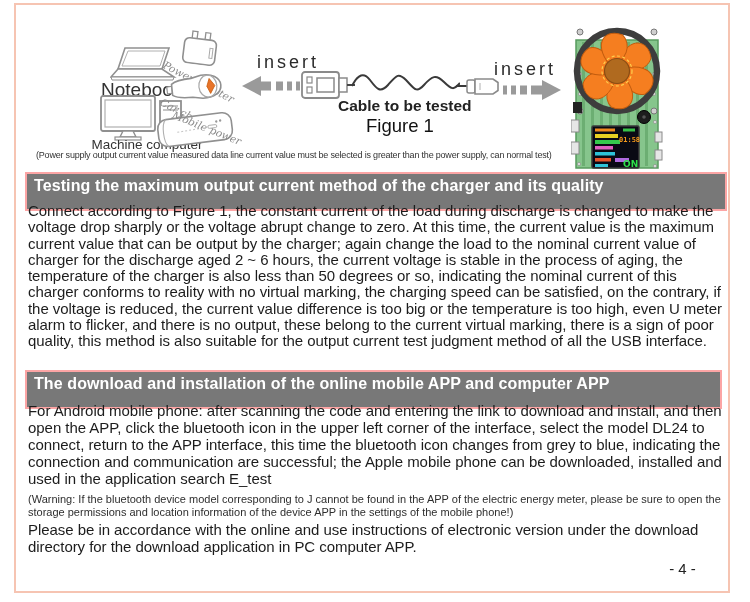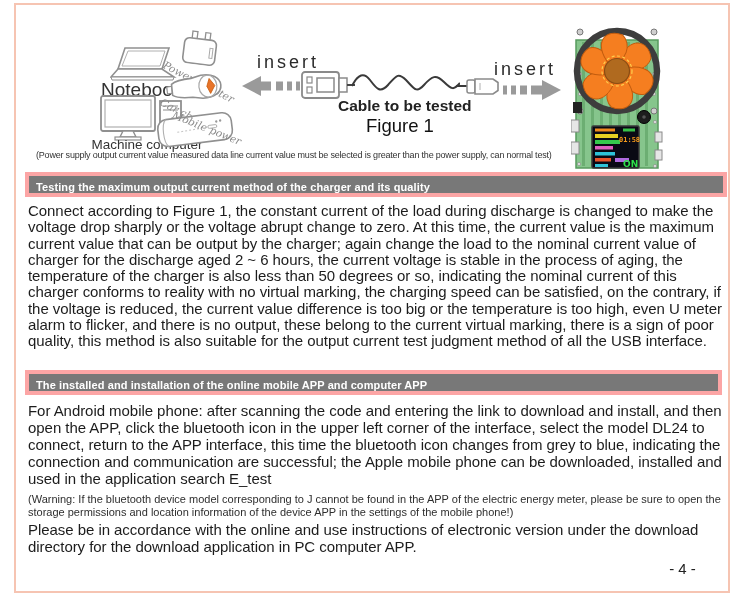--- a/index.html
+++ b/index.html
@@ -15,23 +15,23 @@
   .icon-label{color:#333;font-size:19px;text-align:center;}
   .script-label{
     font-family:"DejaVu Serif",serif;font-style:italic;font-size:10.5px;color:#8a8a8a;
     transform-origin:left center;white-space:nowrap;
   }
   .insert-label{font-size:18px;letter-spacing:3px;color:#2b2b2b;}
   .cable-label{font-size:15.5px;color:#222;}
   .figure-label{font-size:18.5px;color:#111;font-weight:400;}
   .diagram-caption{font-size:9px;color:#333;white-space:nowrap;letter-spacing:-0.2px;}
   .section-header{
-    background:#787878;border:4px solid #fca5a5;box-sizing:border-box;
-    color:#ffffff;font-size:11px;font-weight:600;
-    height:25px;line-height:23px;padding-left:7px;letter-spacing:0.1px;
+    background:#787878;border:2px solid #fca5a5;box-sizing:border-box;
+    color:#ffffff;font-size:16px;font-weight:600;
+    height:39px;line-height:23px;padding-left:7px;letter-spacing:0.1px;
   }
   .body-text{font-size:15px;line-height:16.3px;letter-spacing:-0.05px;}
   .body-text.loose{line-height:17px;}
   .warning-text{font-size:11px;line-height:12.6px;color:#2e2e2e;}
   .page-number{font-size:15px;color:#222;}
   svg{display:block;}
 </style>
 </head>
 <body>
 
@@ -195,21 +195,21 @@
     <text x="48" y="128" font-size="7" font-weight="bold" fill="#f59a1c" font-family="DejaVu Sans Mono, monospace">01:58</text>
     <text x="52" y="153" font-size="9" font-weight="bold" fill="#2ee04a" font-family="DejaVu Sans, sans-serif">ON</text>
   </svg>
 
   <div class="abs diagram-caption" style="left:36px;top:150px;text-align:right;">(Power supply output current value measured data line current value must be selected is greater than the power supply, can normal test)</div>
 
   <div class="abs section-header" style="left:25px;top:172px;width:702px;">Testing the maximum output current method of the charger and its quality</div>
 
   <div class="abs body-text" style="left:28px;top:203px;width:701px;">Connect according to Figure 1, the constant current of the load during discharge is changed to make the voltage drop sharply or the voltage abrupt change to zero. At this time, the current value is the maximum current value that can be output by the charger; again change the load to the nominal current value of charger for the discharge aged 2 ~ 6 hours, the current voltage is stable in the process of aging, the temperature of the charger is also less than 50 degrees or so, indicating the nominal current of this charger conforms to reality with no virtual marking, the charging speed can be satisfied, on the contrary, if the voltage is reduced, the current value difference is too big or the temperature is too high, even U meter alarm to flicker, and there is no output, these belong to the current virtual marking, there is a sign of poor quality, this method is also suitable for the output current test judgment method of all the USB interface.</div>
 
-  <div class="abs section-header" style="left:25px;top:370px;width:697px;">The installed and installation of the online mobile APP and computer APP</div>
+  <div class="abs section-header" style="left:25px;top:370px;width:697px;">The download and installation of the online mobile APP and computer APP</div>
 
   <div class="abs body-text loose" style="left:28px;top:402px;width:701px;">For Android mobile phone: after scanning the code and entering the link to download and install, and then open the APP, click the bluetooth icon in the upper left corner of the interface, select the model DL24 to connect, return to the APP interface, this time the bluetooth icon changes from grey to blue, indicating the connection and communication are successful; the Apple mobile phone can be downloaded, installed and used in the application search E_test</div>
 
   <div class="abs body-text loose" style="left:28px;top:521px;width:690px;">Please be in accordance with the online and use instructions of electronic version under the download directory for the download application in PC computer APP.</div>
 
   <div class="abs warning-text" style="left:28px;top:493px;width:700px;">(Warning: If the bluetooth device model corresponding to J cannot be found in the APP of the electric energy meter, please be sure to open the storage permissions and location information of the device APP in the settings of the mobile phone!)</div>
 
   <div class="abs page-number" style="left:660px;top:560px;width:45px;text-align:center;">- 4 -</div>
 
 </div>

